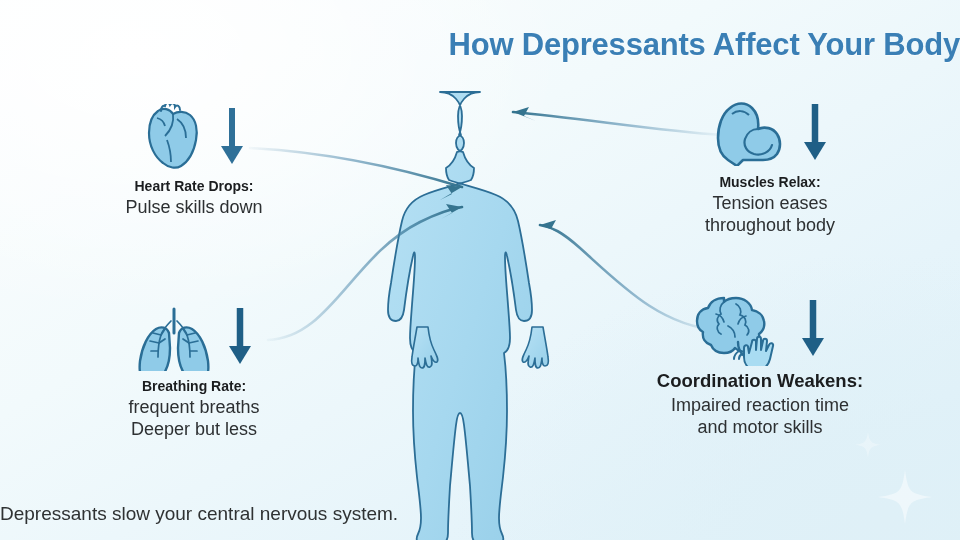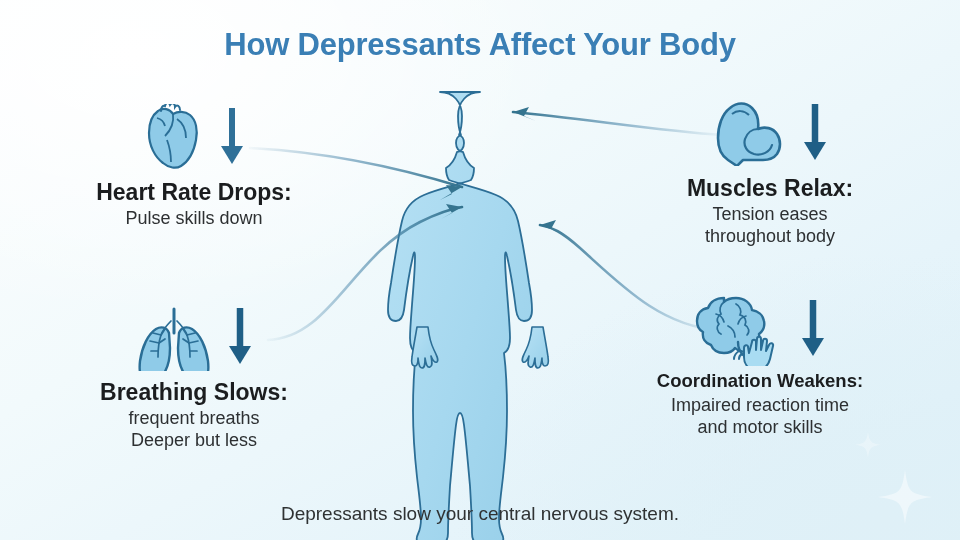--- a/index.html
+++ b/index.html
@@ -18,41 +18,40 @@
       linear-gradient(150deg, #fdfefe 0%, #f2fafc 38%, #e6f4fa 72%, #dcf0f8 100%);
     overflow:hidden;
   }
   #bgsvg, #arrowsvg {
     position:absolute; left:0; top:0; width:960px; height:540px;
     pointer-events:none;
   }
 
   .title {
     position:absolute; left:0; top:27px; width:960px;
-    text-align:center;
+    text-align:right;
     font-size:31px; font-weight:bold;
     color:#3a7fb5;
     letter-spacing:-0.2px;
     text-shadow:0 1px 0 rgba(255,255,255,0.6);
   }
 
   .caption {
     position:absolute; left:0; top:503px; width:960px;
-    text-align:center;
     font-size:19px; color:#2f3233;
   }
 
   .node { position:absolute; width:300px; }
   .node .iconrow {
     display:flex; align-items:center; justify-content:center;
     gap:14px; height:82px;
   }
   .node .txt { text-align:center; line-height:1.22; }
   .node .hd {
-    font-size:23px; font-weight:bold; color:#1b1d1f;
+    font-size:14px; font-weight:bold; color:#1b1d1f;
     margin-bottom:2px; white-space:nowrap;
   }
   .node .sub { font-size:18px; color:#2d3032; }
 
   #node-heart   { left:44px;  top:96px; }
   #node-breath  { left:44px;  top:296px; }
   #node-muscle  { left:620px; top:92px; }
   #node-coord   { left:610px; top:288px; }
 
   #node-coord .hd { font-size:18.5px; }
@@ -232,21 +231,21 @@
           <path d="M52 32 L48 26"></path>
             <path d="M54 40 L48 36"></path>
         </g>
       </svg>
       <svg width="26" height="62" viewBox="0 0 26 62">
         <path d="M13 2 L13 44" stroke="#1f5f86" stroke-width="6.5" stroke-linecap="butt"></path>
         <path d="M13 58 L2 40 L24 40 Z" fill="#1f5f86"></path>
       </svg>
     </div>
     <div class="txt">
-      <div class="hd">Breathing Slows:</div>
+      <div class="hd">Breathing Rate:</div>
       <div class="sub">frequent breaths</div>
       <div class="sub">Deeper but less</div>
     </div>
   </div>
 
   <div class="node" id="node-coord">
     <div class="iconrow">
       <svg width="92" height="74" viewBox="0 0 92 74">
         <path d="M30 6 c-8 0 -14 4 -16 10 c-7 1 -11 6 -11 13 c0 5 2 9 6 11
                  c-1 6 2 11 8 13 c2 5 7 8 13 8 c5 0 9 -2 11 -5

